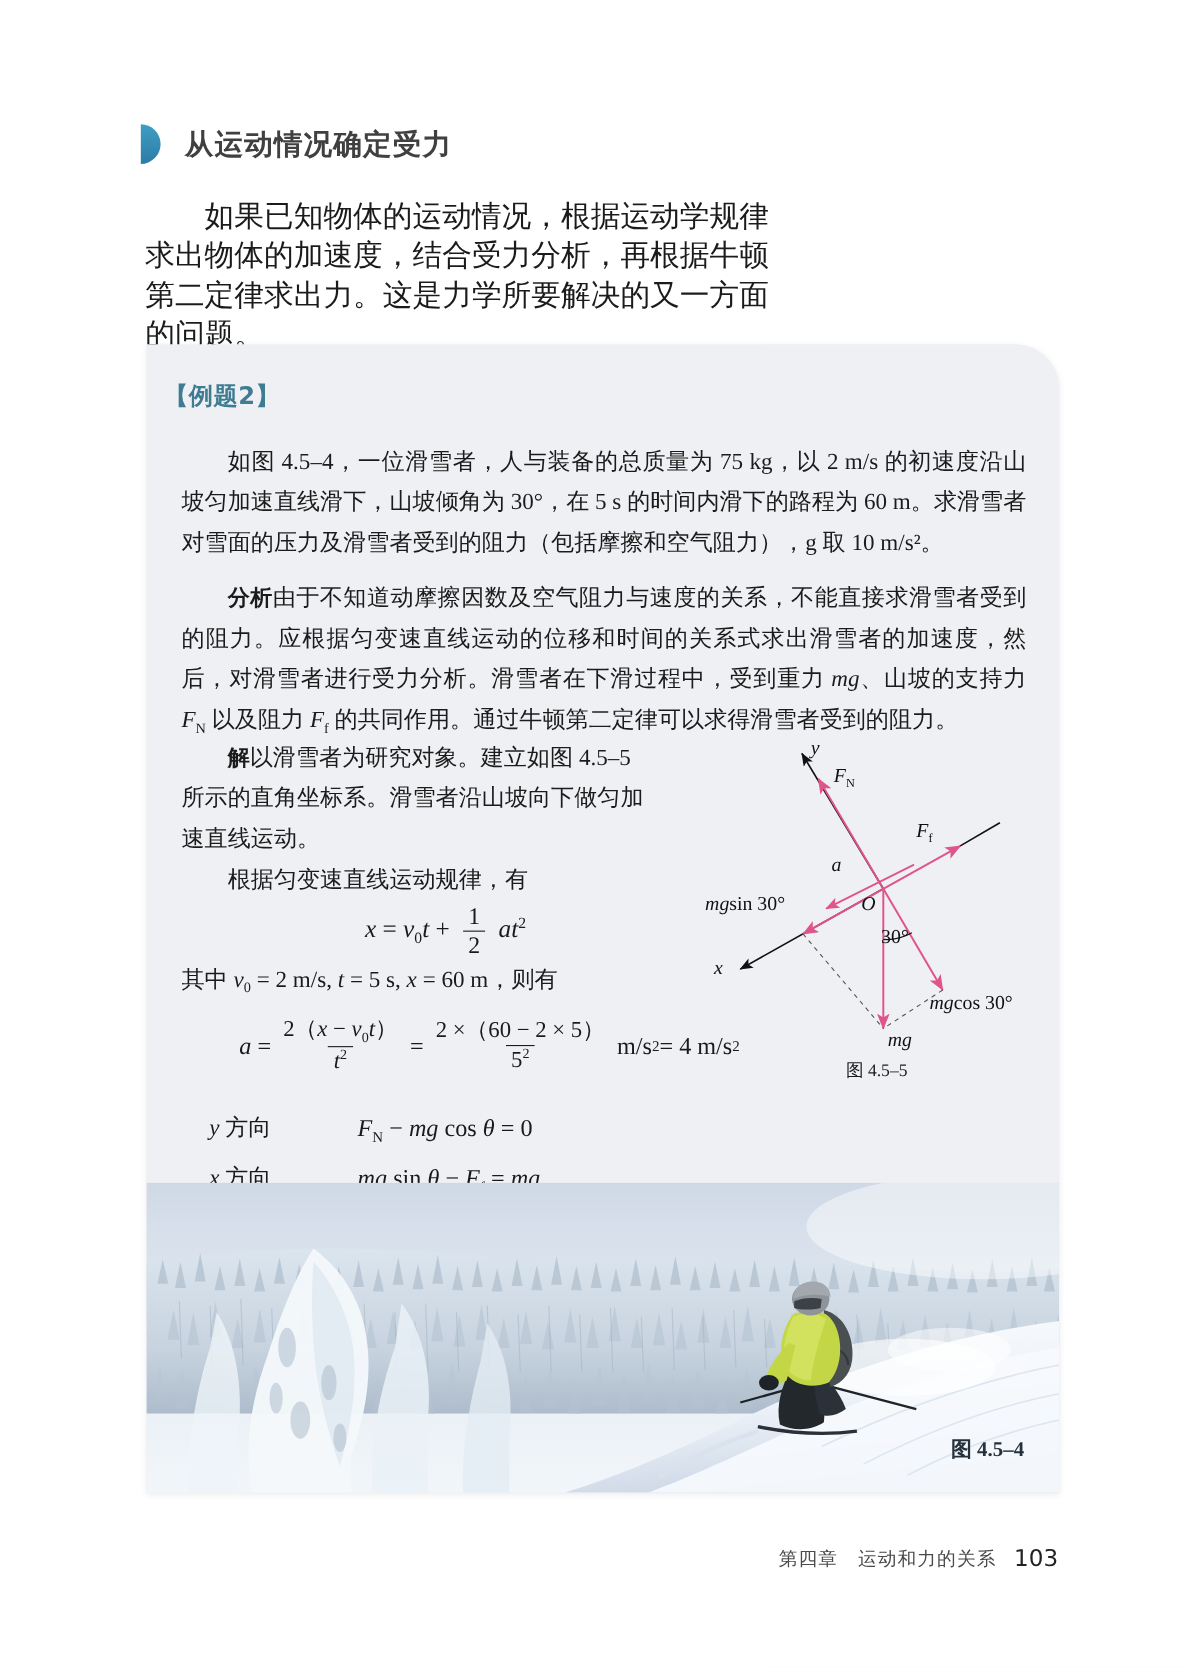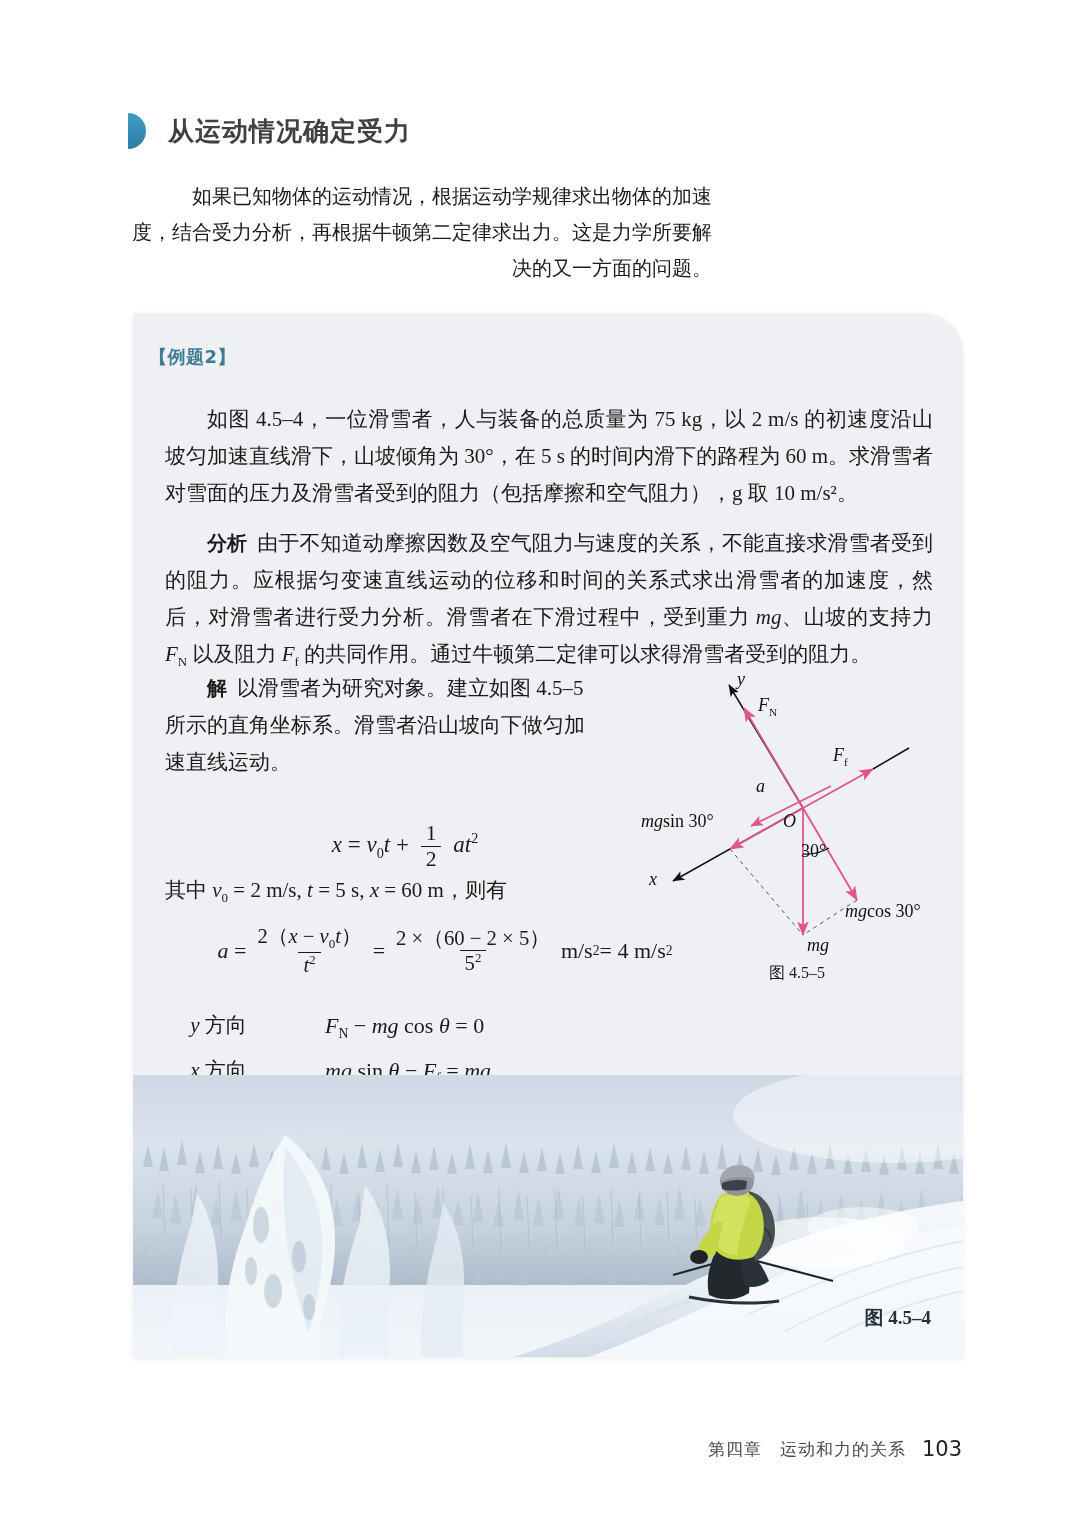--- a/index.html
+++ b/index.html
@@ -39,45 +39,44 @@
     letter-spacing: 1px;
     color: #404040;
   }
 
   
   #intro-paragraph {
     position: absolute;
     left: 132px;
     top: 178px;
     width: 580px;
-    font-size: 20px;
+    font-size: 27px;
     line-height: 36px;
     text-indent: 2em;
     color: #1b1b1b;
-    text-align: right;
   }
 
   
   #example-box {
     position: absolute;
     left: 133px;
     top: 313px;
     width: 830px;
     height: 1044px;
     background: #eef0f3;
     border-radius: 0 40px 0 0;
     box-shadow: 0 2px 6px rgba(0,0,0,0.07);
   }
   #example-label {
     position: absolute;
     left: 16px;
     top: 32px;
     font-family: "DejaVu Sans", "Liberation Sans", sans-serif;
     font-weight: bold;
-    font-size: 18px;
+    font-size: 22px;
     color: #3f7c93;
     letter-spacing: 0.5px;
   }
 
   .body-text {
     position: absolute;
     font-size: 21px;
     line-height: 37px;
     color: #1b1b1b;
   }
@@ -103,21 +102,20 @@
   #law-paragraph {
     left: 32px;
     top: 468px;
     width: 430px;
   }
 
   b.lead {
     font-family: "DejaVu Sans", "Liberation Sans", sans-serif;
     font-weight: bold;
     font-size: 20px;
-    padding-right: 10px;
   }
 
   
   .math { font-style: italic; font-family: "Liberation Serif","DejaVu Serif",serif; }
   .up { font-style: normal; }
   sub, sup { font-size: 0.62em; font-style: normal; }
 
   #eq-kinematic {
     position: absolute;
     left: 32px;
@@ -228,21 +226,20 @@
   #footer-chapter {
     font-family: "DejaVu Sans", "Liberation Sans", sans-serif;
     font-size: 17px;
     letter-spacing: 1px;
     color: #4a4a4a;
   }
   #footer-page-number {
     font-family: "DejaVu Sans", "Liberation Sans", sans-serif;
     font-size: 21px;
     color: #222;
-    margin-top: 32px;
   }
 </style>
 </head>
 <body>
 
 <div id="section-header">
   <div id="section-bullet"></div>
   <div id="section-title">从运动情况确定受力</div>
 </div>
 
@@ -257,20 +254,21 @@
   </div>
 
   <div id="analysis-paragraph" class="body-text indent2">
     <b class="lead">分析</b><span>由于不知道动摩擦因数及空气阻力与速度的关系，不能直接求滑雪者受到的阻力。应根据匀变速直线运动的位移和时间的关系式求出滑雪者的加速度，然后，对滑雪者进行受力分析。滑雪者在下滑过程中，受到重力 <i class="math">mg</i>、山坡的支持力 <i class="math">F<sub>N</sub></i> 以及阻力 <i class="math">F<sub>f</sub></i> 的共同作用。通过牛顿第二定律可以求得滑雪者受到的阻力。</span>
   </div>
 
   <div id="solution-paragraph" class="body-text indent2">
     <b class="lead">解</b><span>以滑雪者为研究对象。建立如图 4.5–5 所示的直角坐标系。滑雪者沿山坡向下做匀加速直线运动。</span>
   </div>
 
+  <div id="law-paragraph" class="body-text indent2">根据匀变速直线运动规律，有</div>
 
   <div id="eq-kinematic">
     <i class="math">x</i> = <i class="math">v<sub class="up">0</sub></i><i class="math">t</i> +
     <span class="frac">
         <span class="num">1</span>
         <span class="den">2</span>
       </span>
     <i class="math">at<sup class="up">2</sup></i>
   </div>
 

